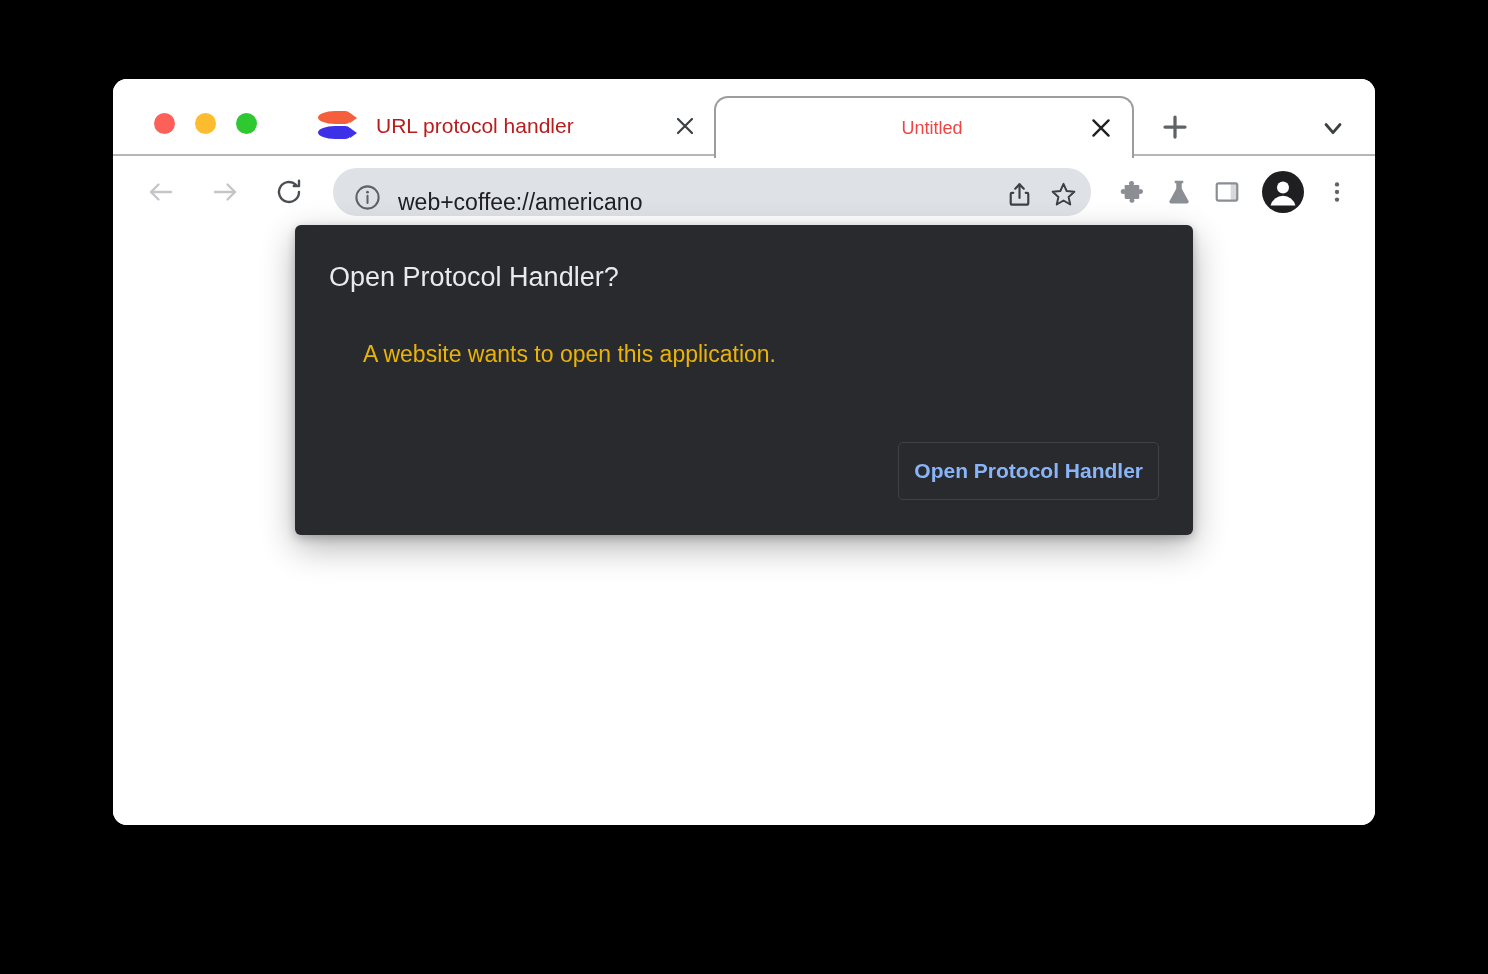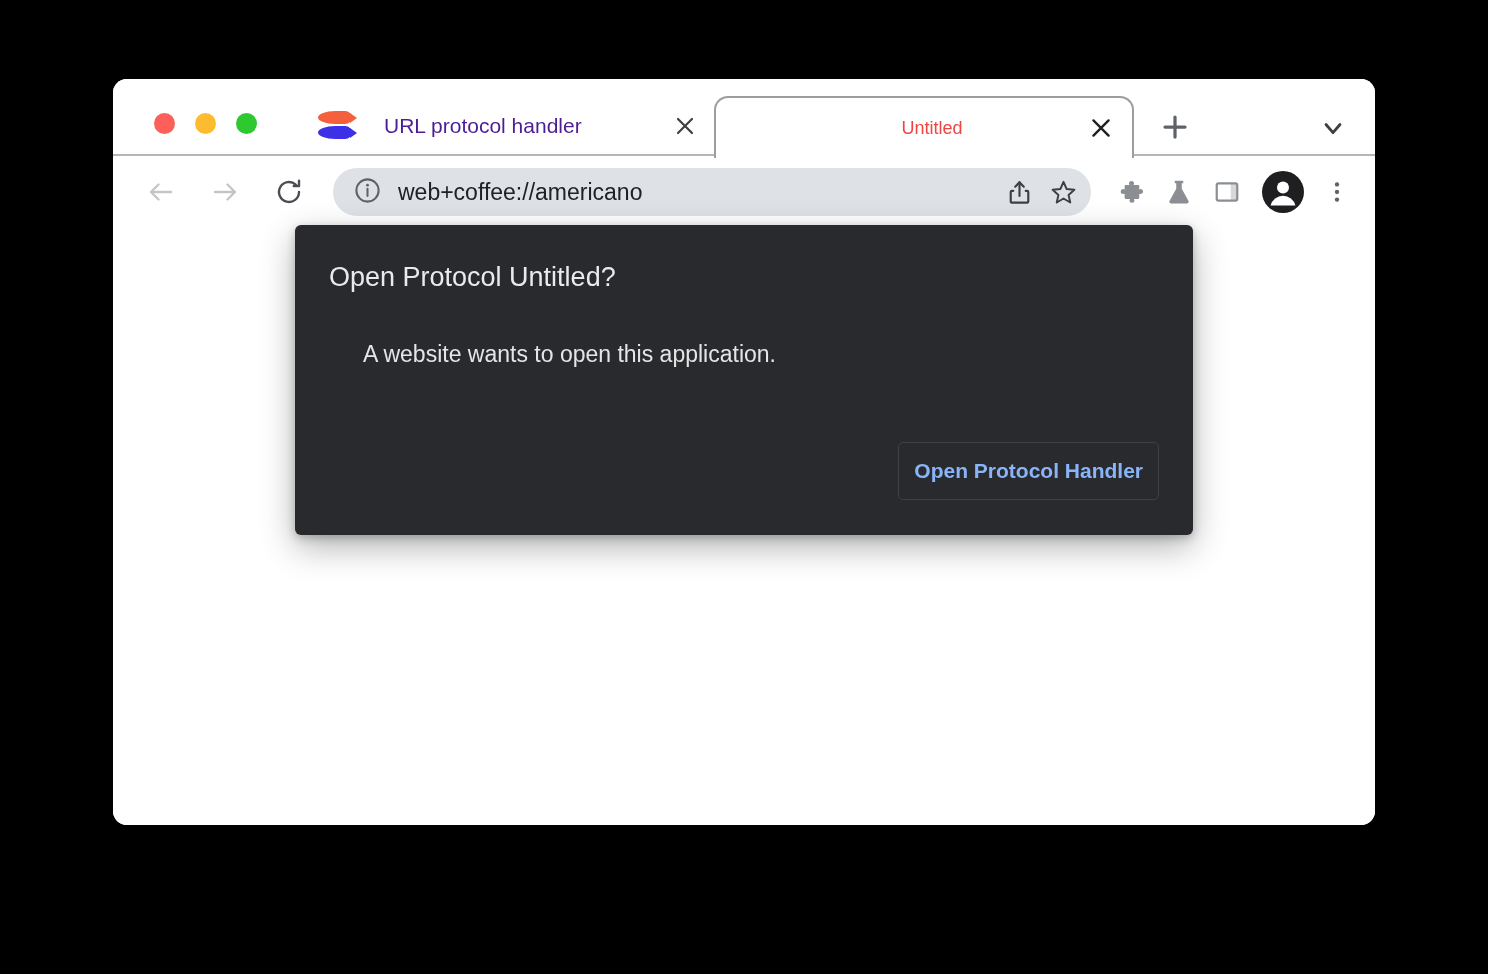--- a/index.html
+++ b/index.html
@@ -63,22 +63,22 @@
     border-bottom: 5px solid transparent;
   }
   .fish.bottom { top: 17px; background: #3d31e8; }
   .fish.bottom::after {
     content: ""; position: absolute; right: -5px; top: 2px;
     border-left: 7px solid #3d31e8;
     border-top: 5px solid transparent;
     border-bottom: 5px solid transparent;
   }
   .tab-title {
-    font-size: 21px; color: #4c1d95;
-    margin-left: 32px; white-space: nowrap;
+    font-size: 21px; color: #b91c1c;
+    margin-left: 24px; white-space: nowrap;
     overflow: hidden; text-overflow: ellipsis;
   }
   .tab-close {
     position: absolute; right: 18px; top: 50%;
     transform: translateY(-50%);
     width: 26px; height: 26px;
     display: flex; align-items: center; justify-content: center;
   }
 
   
@@ -121,21 +121,21 @@
   }
   #nav-back { margin-right: 20px; }
   #nav-forward { margin-right: 20px; }
   #nav-reload { margin-right: 22px; }
 
   #omnibox {
     flex: 1 1 auto;
     height: 48px;
     background: #dee1e6;
     border-radius: 24px;
-    display: flex; align-items: center;
+    display: flex; align-items: flex-end;
     padding: 0 6px 0 20px;
     margin-right: 16px;
     min-width: 0;
   }
   #omnibox .info-icon { flex: 0 0 auto; margin-right: 16px; }
   #omnibox-url {
     flex: 1 1 auto;
     font-size: 23px; color: #202124;
     white-space: nowrap; overflow: hidden;
   }
@@ -163,21 +163,21 @@
     border-radius: 6px;
     box-shadow: 0 12px 34px rgba(0,0,0,0.30), 0 3px 10px rgba(0,0,0,0.22);
     z-index: 20;
   }
   #dialog-title {
     position: absolute; left: 34px; top: 37px;
     font-size: 27px; color: #e8eaed; font-weight: normal;
   }
   #dialog-message {
     position: absolute; left: 68px; top: 116px;
-    font-size: 23px; color: #e5e5e5;
+    font-size: 23px; color: #eab308;
   }
   #dialog-buttons {
     position: absolute; right: 34px; bottom: 35px;
     display: flex; align-items: center; gap: 20px;
   }
   .dlg-btn {
     height: 58px;
     border: 1px solid #3f4144;
     border-radius: 5px;
     background: transparent;
@@ -319,20 +319,20 @@
           <circle cx="12" cy="12" r="2" fill="#5f6368"></circle>
           <circle cx="12" cy="19" r="2" fill="#5f6368"></circle>
         </svg>
       </div>
     </div>
 
     <div id="page-content"></div>
   </div>
 
   <div id="protocol-dialog">
-    <h1 id="dialog-title">Open Protocol Untitled?</h1>
+    <h1 id="dialog-title">Open Protocol Handler?</h1>
     <p id="dialog-message">A website wants to open this application.</p>
     <div id="dialog-buttons">
       <button class="dlg-btn" id="btn-open">Open Protocol Handler</button>
     </div>
   </div>
 
 </div>
 
 </body></html>

